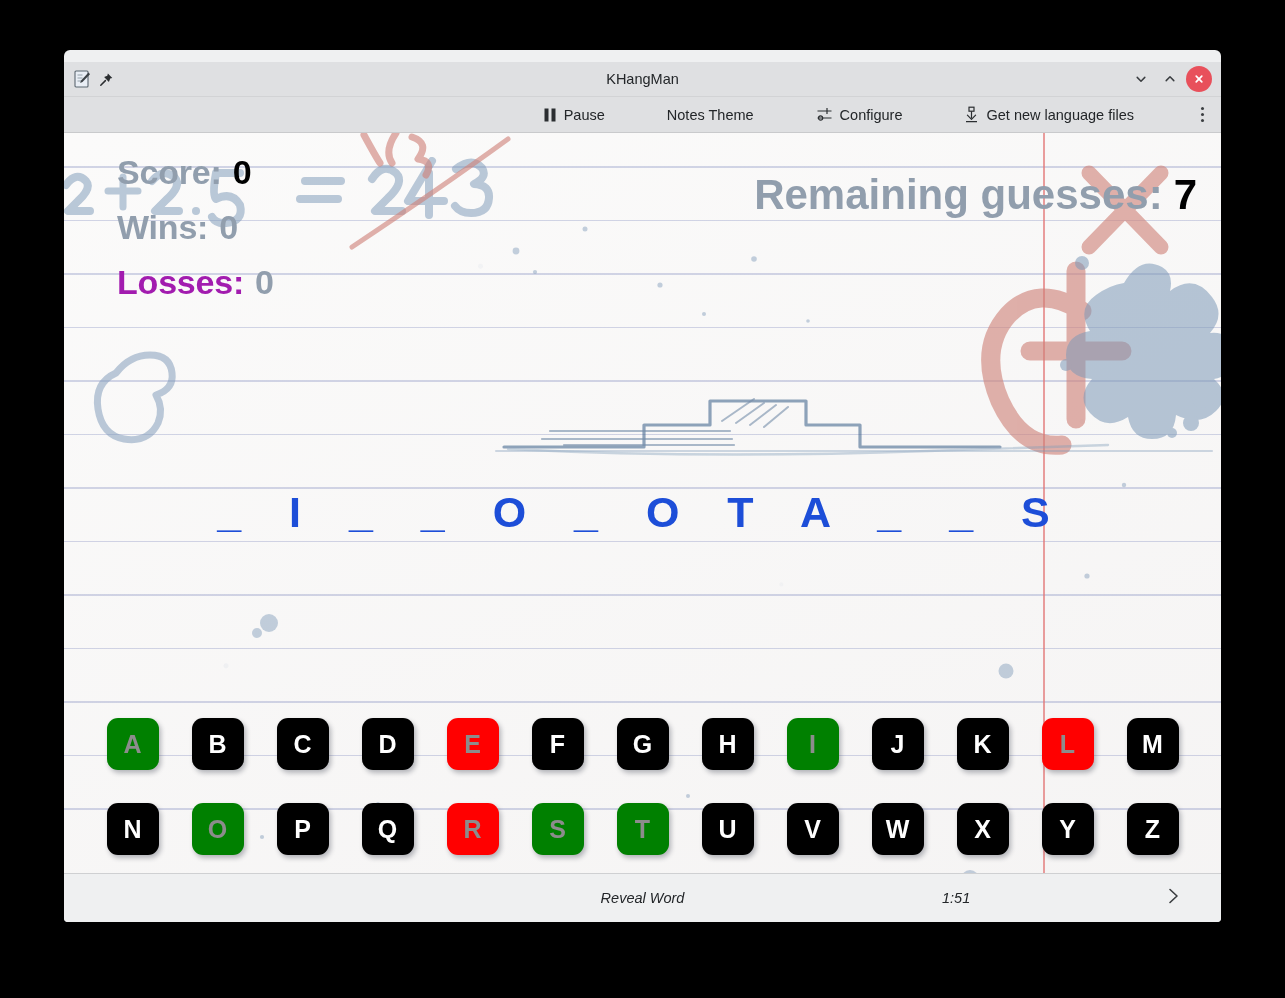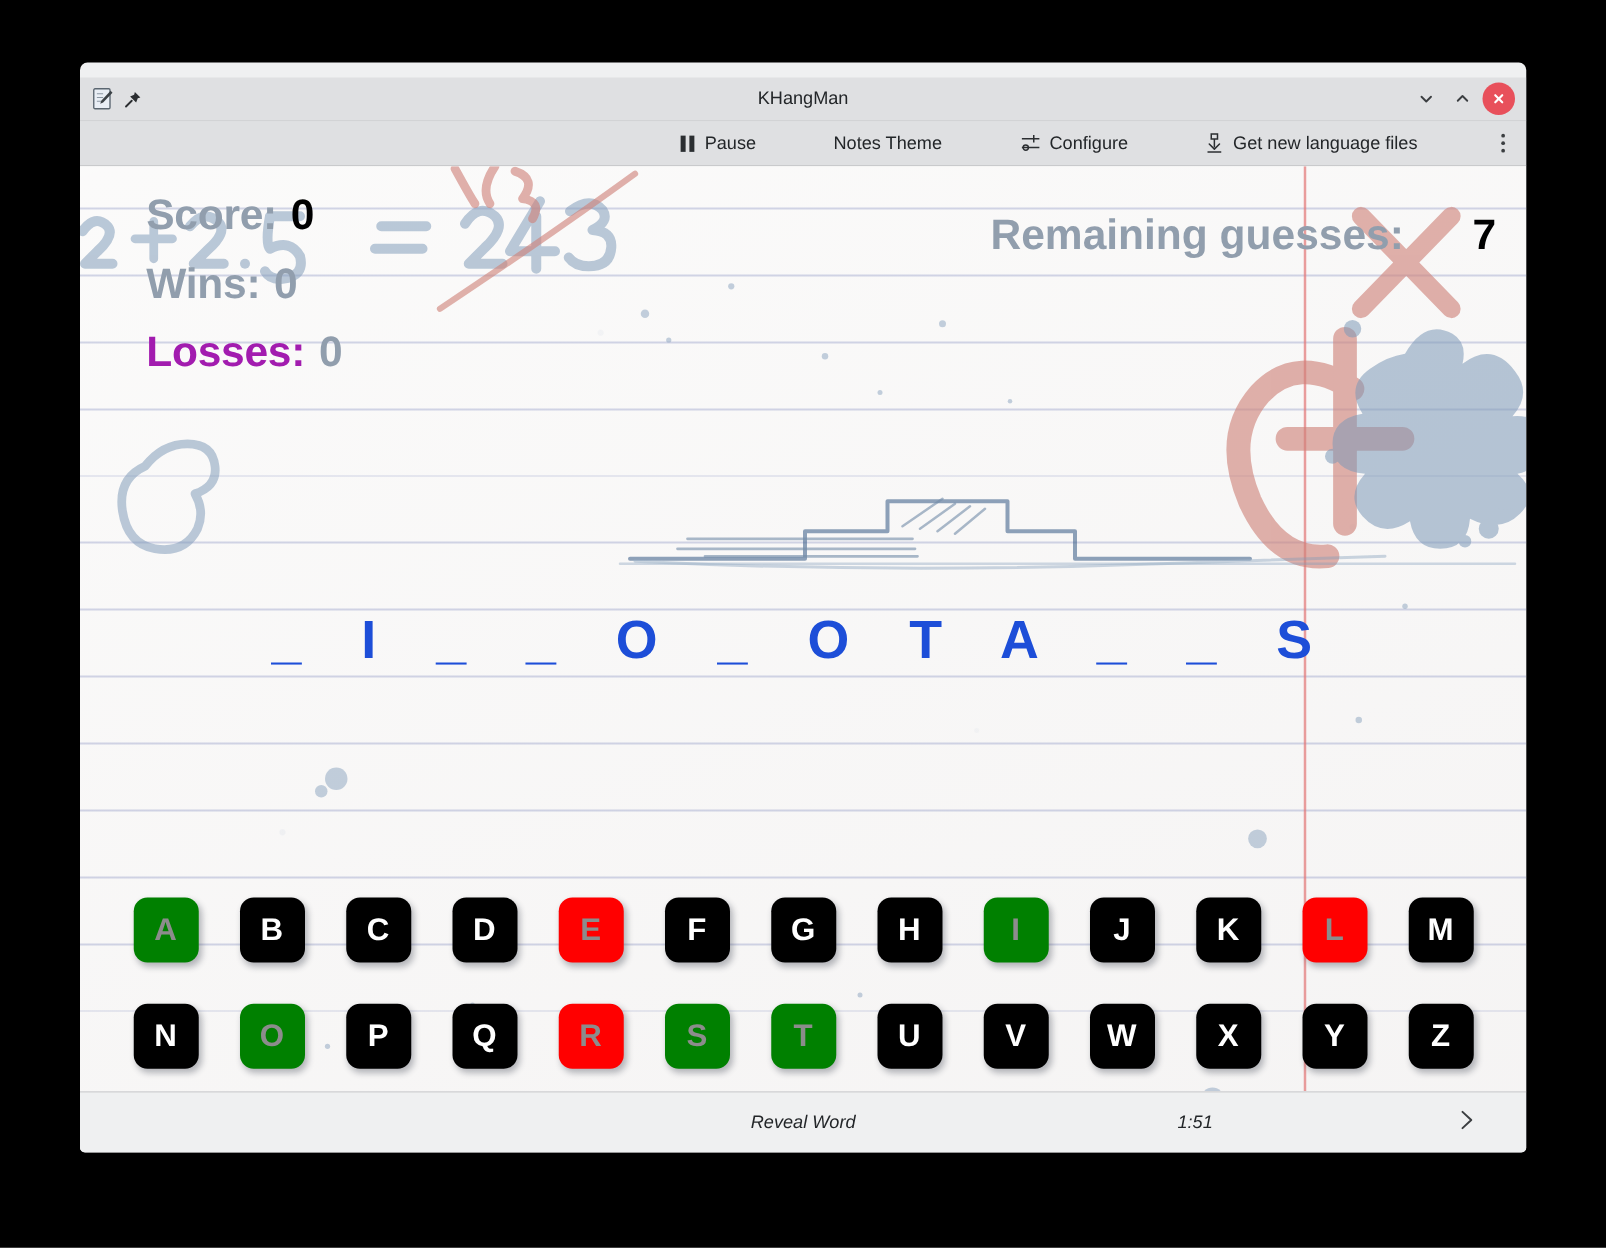--- a/index.html
+++ b/index.html
@@ -121,23 +121,22 @@
     font-size: 34px; font-weight: bold; line-height: 1.62;
     letter-spacing: -0.2px;
     white-space: nowrap;
   }
   .stat-label { color: #919ead; }
   .stat-value { color: #919ead; margin-left: 11px; }
   .stat-value.dark { color: #000000; }
   #stats-right {
     position: absolute; right: 24px; top: 28px; z-index: 4;
     display: flex; align-items: baseline;
-    font-size: 34px; font-weight: bold; line-height: 1.62;
+    font-size: 42px; font-weight: bold; line-height: 1.62;
     white-space: nowrap;
-    gap: 44px;
   }
 
   
   #word-display {
     position: absolute; left: 0; right: 0; top: 355px; z-index: 4;
     text-align: center;
     font-size: 43px; font-weight: bold;
     color: #9aa4b4;
     letter-spacing: 18px;
     font-family: "Liberation Sans", sans-serif;

